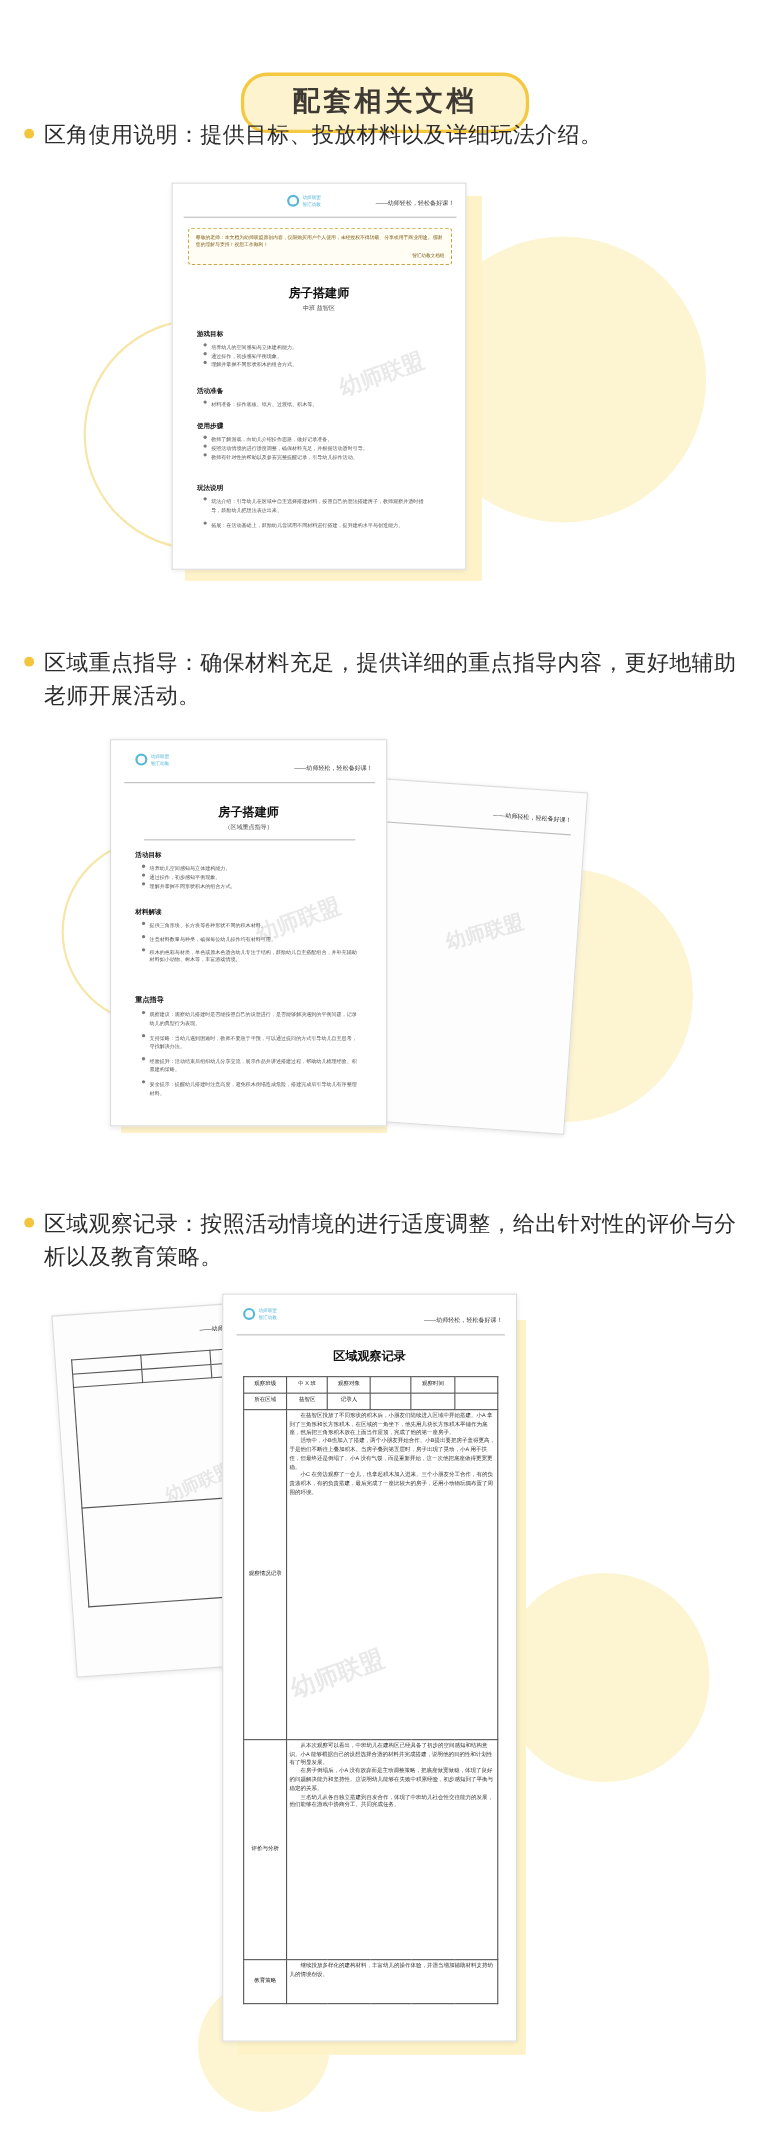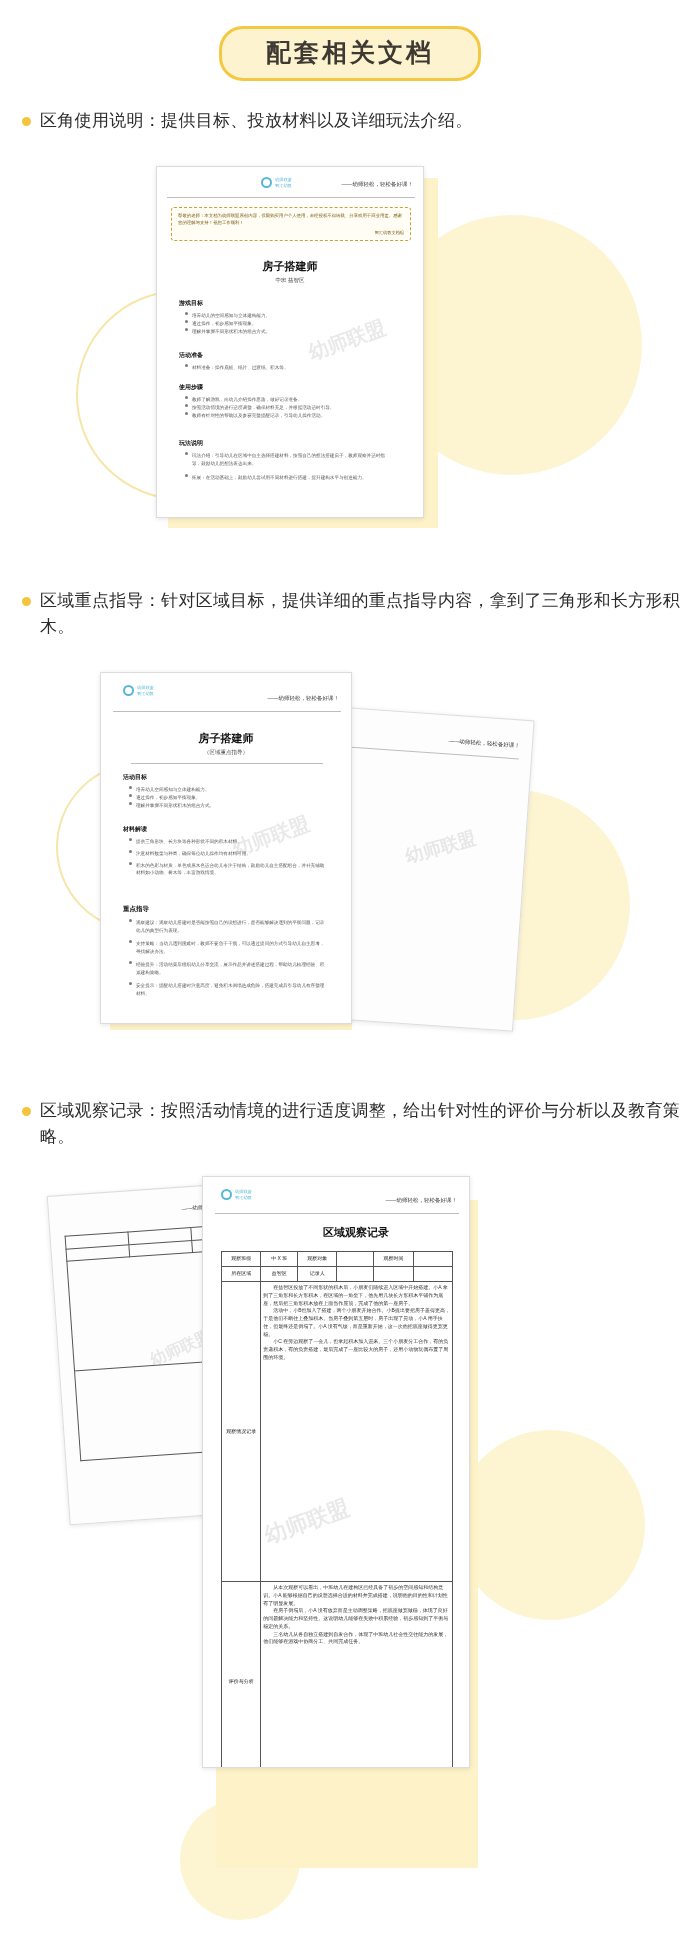--- a/index.html
+++ b/index.html
@@ -20,21 +20,21 @@
     position: absolute;
     top: 26px; left: 0; width: 700px;
     display: flex; justify-content: center; align-items: center;
   }
   .banner {
     position: relative;
     background: #fdf3cf;
     border: 3px solid #f5c842;
     border-radius: 24px;
     padding: 11px 44px 13px 44px;
-    display: flex; align-items: center; justify-content: center;
+    display: flex; align-items: center; justify-content: center; margin-top: 40px;
   }
   .banner-text {
     font-size: 25px;
     font-weight: bold;
     color: #3e3a33;
     letter-spacing: 3px;
     line-height: 1;
   }
   .banner-ear {
     position: absolute;
@@ -59,21 +59,21 @@
     gap: 9px;
   }
   .bullet-dot {
     width: 9px; height: 9px;
     border-radius: 50%;
     background: #f3c53c;
     margin-top: 9px;
     flex: 0 0 auto;
   }
   .section-text {
-    font-size: 17px;
+    font-size: 20px;
     color: #2c2c2c;
     line-height: 1.52;
     letter-spacing: 0.3px;
     font-weight: 500;
   }
 
   
   .blob {
     position: absolute;
     border-radius: 50%;
@@ -280,21 +280,21 @@
   <div class="lines" style="top:285px; left:28px; width:206px;">
     <div class="bullet-row" style="font-size:4.6px;color:#555;line-height:1.75;">玩法介绍：引导幼儿在区域中自主选择搭建材料，按照自己的想法搭建房子，教师观察并适时指导，鼓励幼儿把想法表达出来。</div>
     <div class="bullet-row" style="font-size:4.6px;color:#555;line-height:1.75;margin-top:6px;">拓展：在活动基础上，鼓励幼儿尝试用不同材料进行搭建，提升建构水平与创造能力。</div>
   </div>
 
   <div class="wm" style="top:160px; left:150px; font-size:20px;">幼师联盟</div>
 </div>
 
 <div class="section-head" style="top:588px;">
   <span class="bullet-dot"></span>
-  <span class="section-text">区域重点指导：针对区域目标，提供详细的重点指导内容，拿到了三角形和长方形积木。</span>
+  <span class="section-text">区域重点指导：确保材料充足，提供详细的重点指导内容，更好地辅助老师开展活动。</span>
 </div>
 
 <div class="paper" style="top:712px; left:292px; width:232px; height:312px; transform: rotate(4deg); background:#fdfdfd;">
   <div class="p-slogan" style="top:22px; right:12px;">——幼师轻松，轻松备好课！</div>
   <div class="p-rule" style="top:38px; left:14px; width:204px;"></div>
   <div class="wm" style="top:120px; left:110px; font-size:18px;">幼师联盟</div>
 </div>
 
 <div class="shadow-plate" style="top:700px; left:110px; width:242px; height:330px;"></div>
 <div class="paper" style="top:672px; left:100px; width:252px; height:352px;">
@@ -358,21 +358,21 @@
         </tr>
     <tr>
           <td colspan="3" style="height:90px;">&nbsp;</td>
         </tr>
   </tbody>
     </table>
   <div class="wm" style="top:150px; left:90px; font-size:16px;">幼师联盟</div>
 </div>
 
 <div class="shadow-plate" style="top:1200px; left:216px; width:262px; height:668px;"></div>
-<div class="paper" style="top:1176px; left:202px; width:268px; height:592px;padding-left:20px;">
+<div class="paper" style="top:1176px; left:202px; width:268px; height:680px;">
   <div class="p-logo" style="top:12px; left:18px;">
     <span class="circ"></span>
     <span class="lbl"><span>幼师联盟</span><br><span>智汇幼教</span></span>
   </div>
   <div class="p-slogan" style="top:20px; right:12px;">——幼师轻松，轻松备好课！</div>
   <div class="p-rule" style="top:36px; left:12px; width:244px;"></div>
 
   <div class="p-title" style="top:48px; font-size:11px;">区域观察记录</div>
 
   <table class="tbl" style="top:74px; left:18px; width:232px;">

